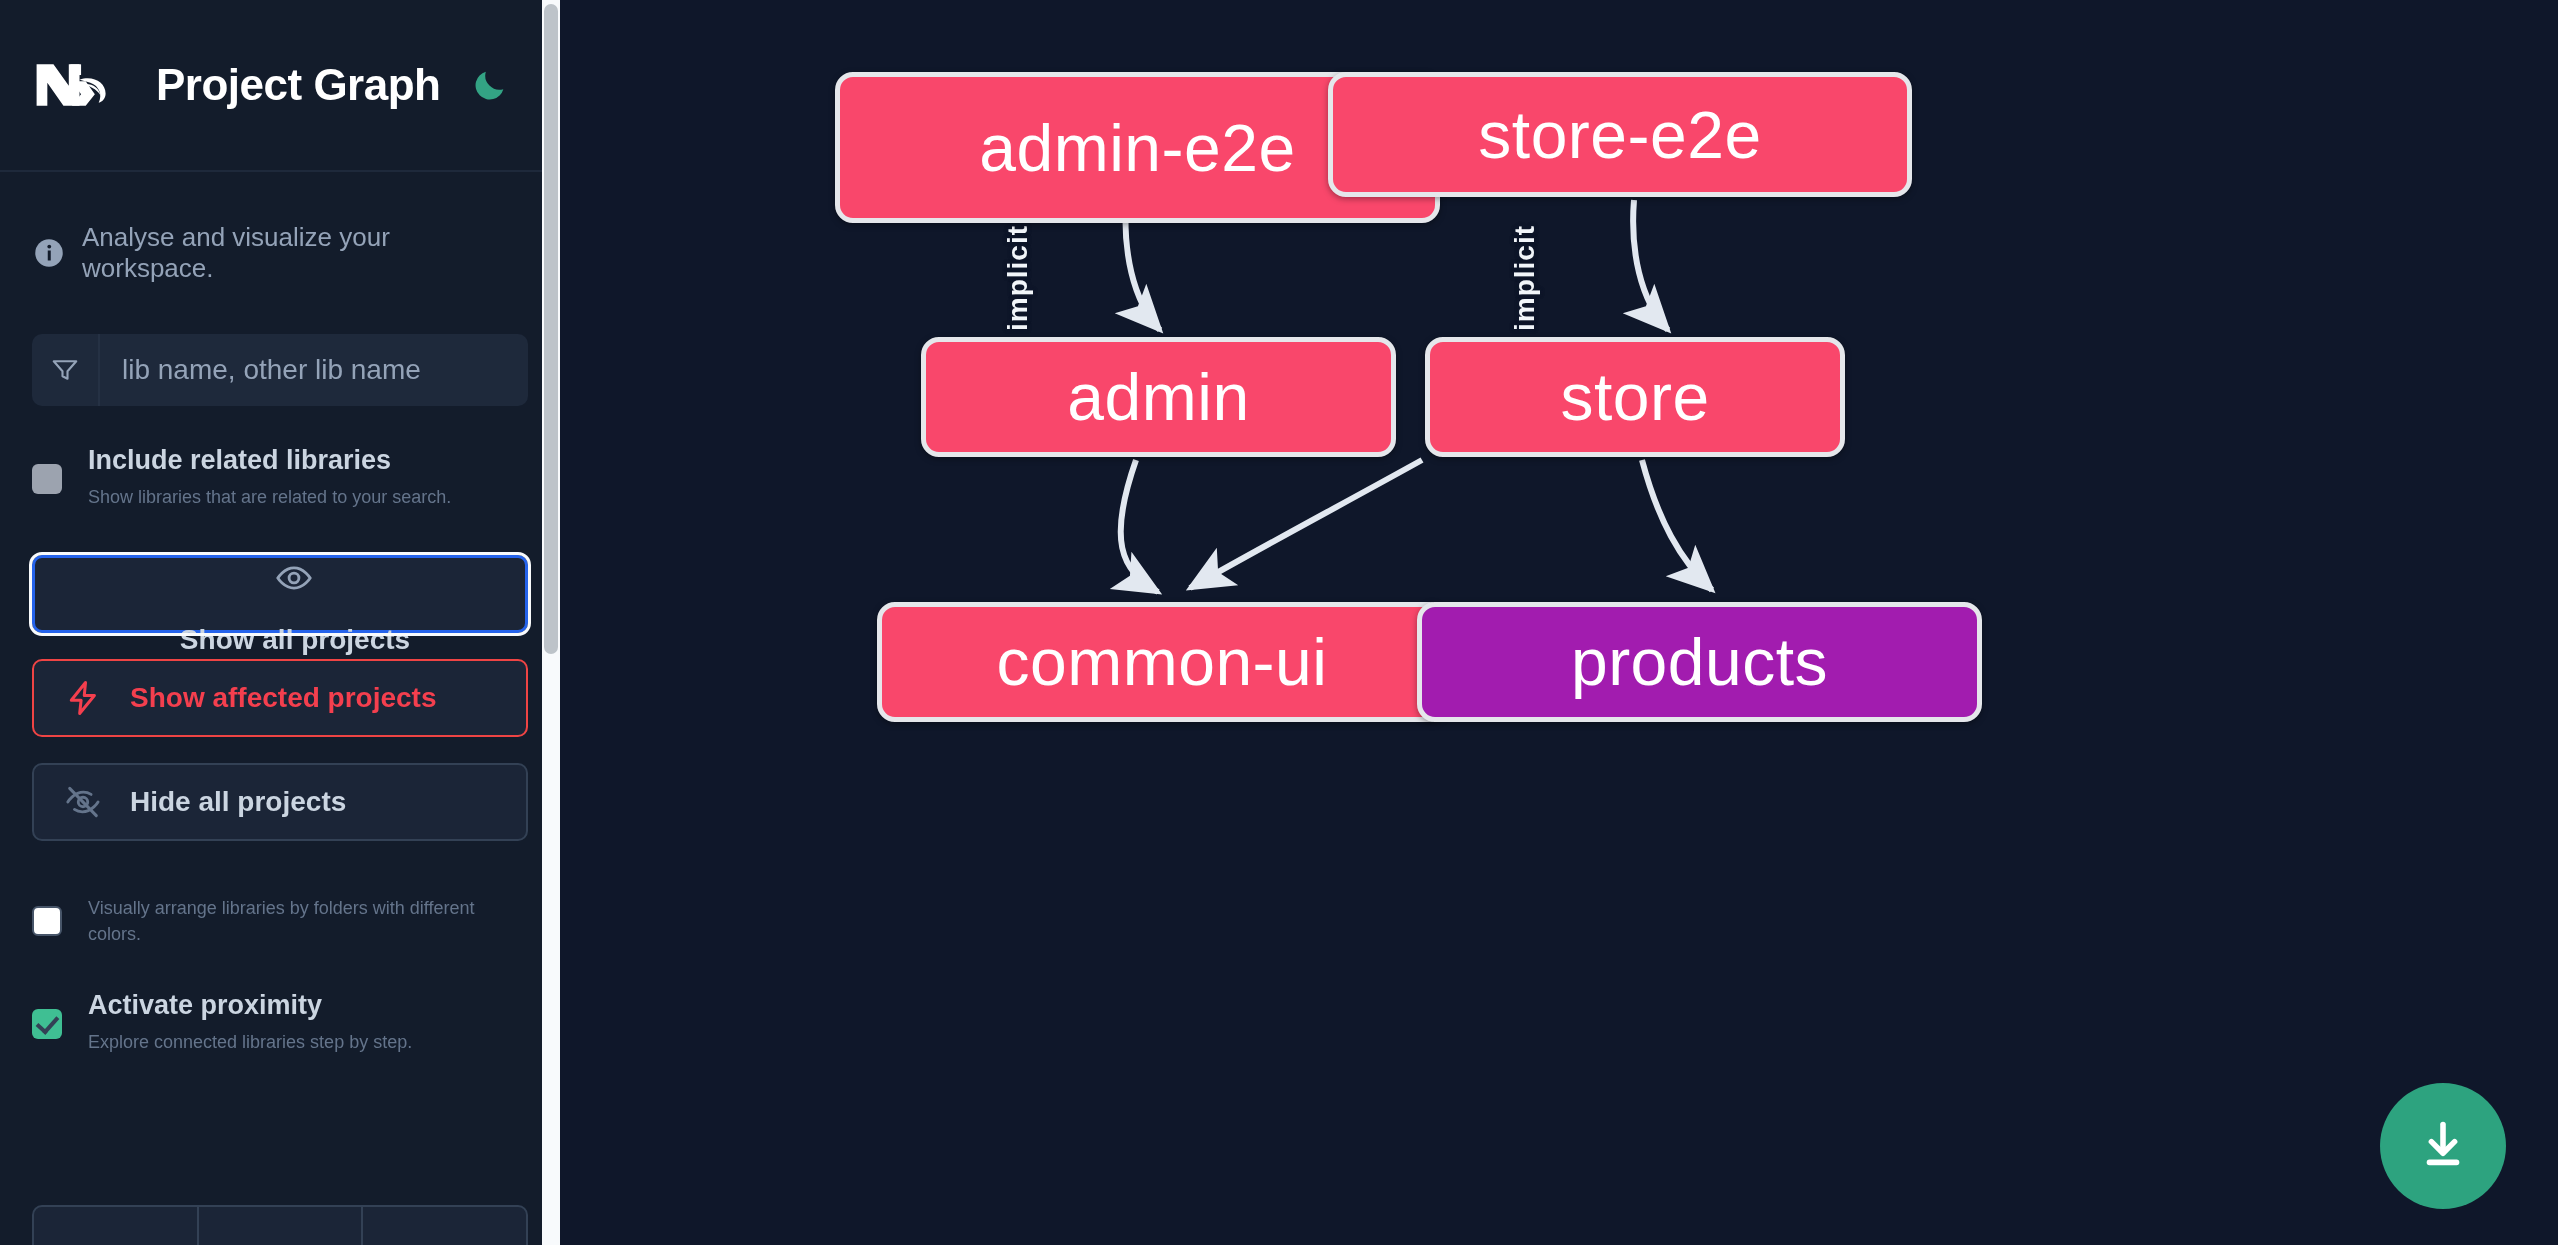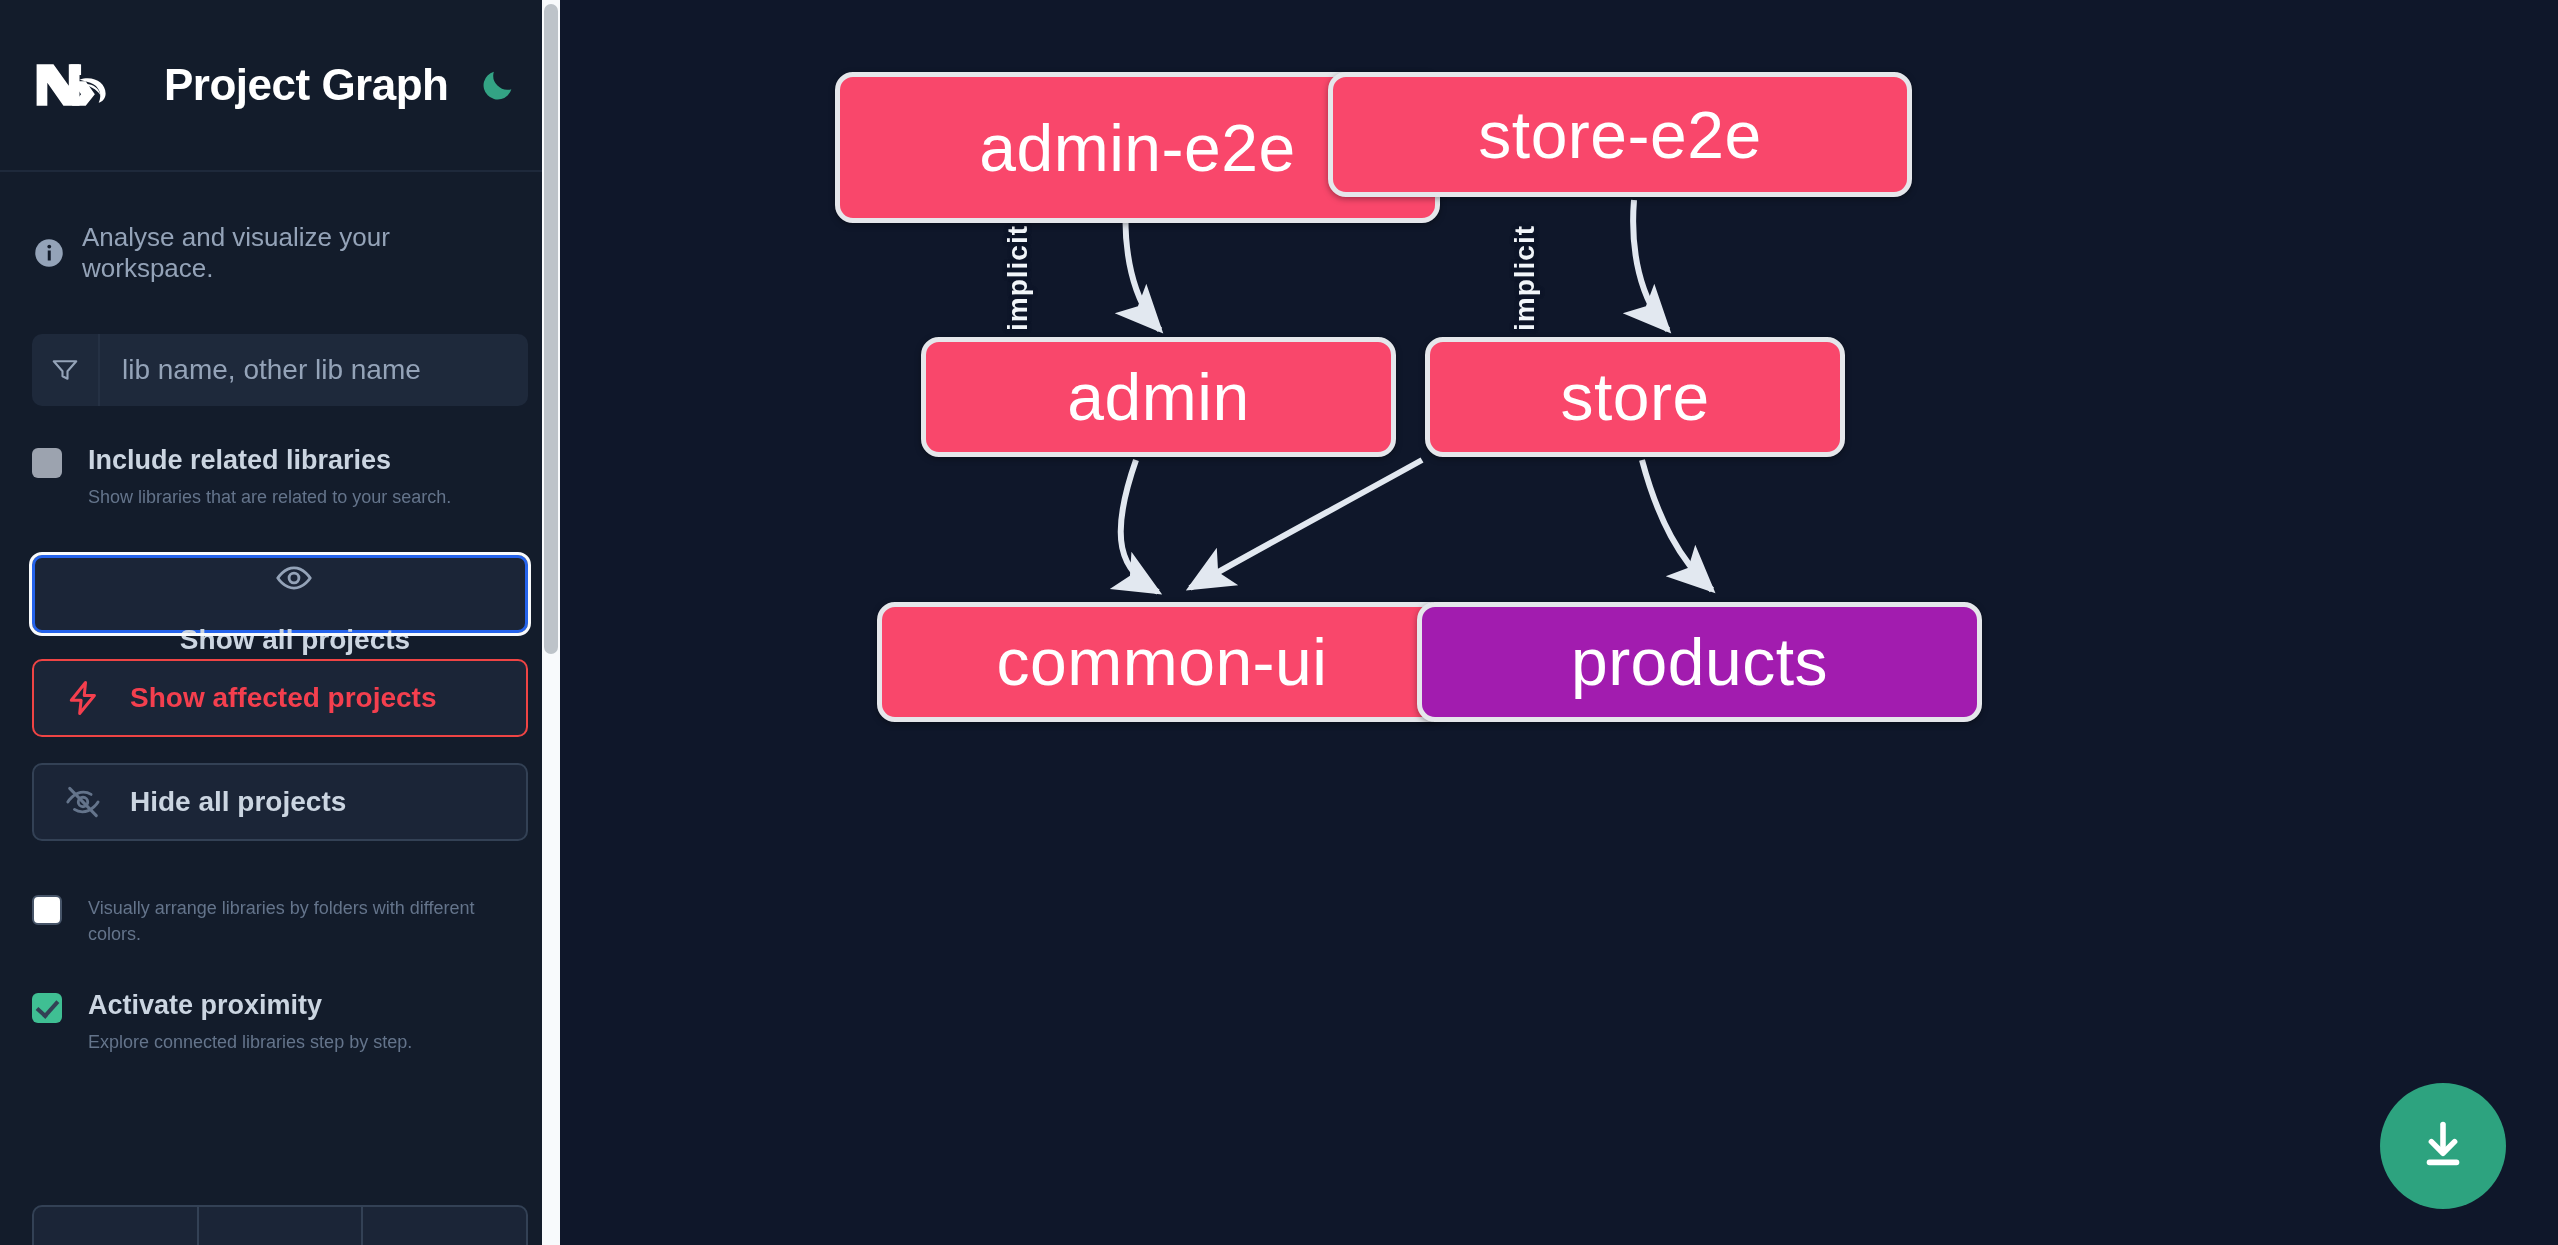--- a/index.html
+++ b/index.html
@@ -23,21 +23,21 @@
     height: 172px;
     display: flex; align-items: center;
     padding-left: 32px;
     border-bottom: 2px solid #1E293B;
   }
   .nx-logo { width: 92px; height: 60px; flex: 0 0 92px; }
   .app-title {
     color: #FFFFFF;
     font-size: 44px;
     font-weight: 700;
-    margin-left: 40px;
+    margin-left: 32px;
     letter-spacing: -0.5px;
     white-space: nowrap;
   }
   .theme-toggle {
     margin-left: 28px;
     width: 44px; height: 44px;
     display: flex; align-items: center; justify-content: center;
     cursor: pointer;
   }
 
@@ -68,21 +68,21 @@
     flex: 1;
     background: transparent;
     border: 0; outline: none;
     color: #CBD5E1;
     font-size: 28px;
     font-family: "Liberation Sans", sans-serif;
     padding: 0 22px;
   }
   .filter-input::placeholder { color: #94A3B8; }
 
-  .check-row { display: flex; margin-top: 36px; }
+  .check-row { display: flex; margin-top: 36px; align-items: center; }
   .cbox {
     flex: 0 0 30px;
     width: 30px; height: 30px;
     margin-top: 6px;
     border-radius: 6px;
     position: relative;
     cursor: pointer;
   }
   .cbox.gray { background: #9CA3AF; }
   .cbox.white { background: #FFFFFF; border: 2px solid #475569; }

